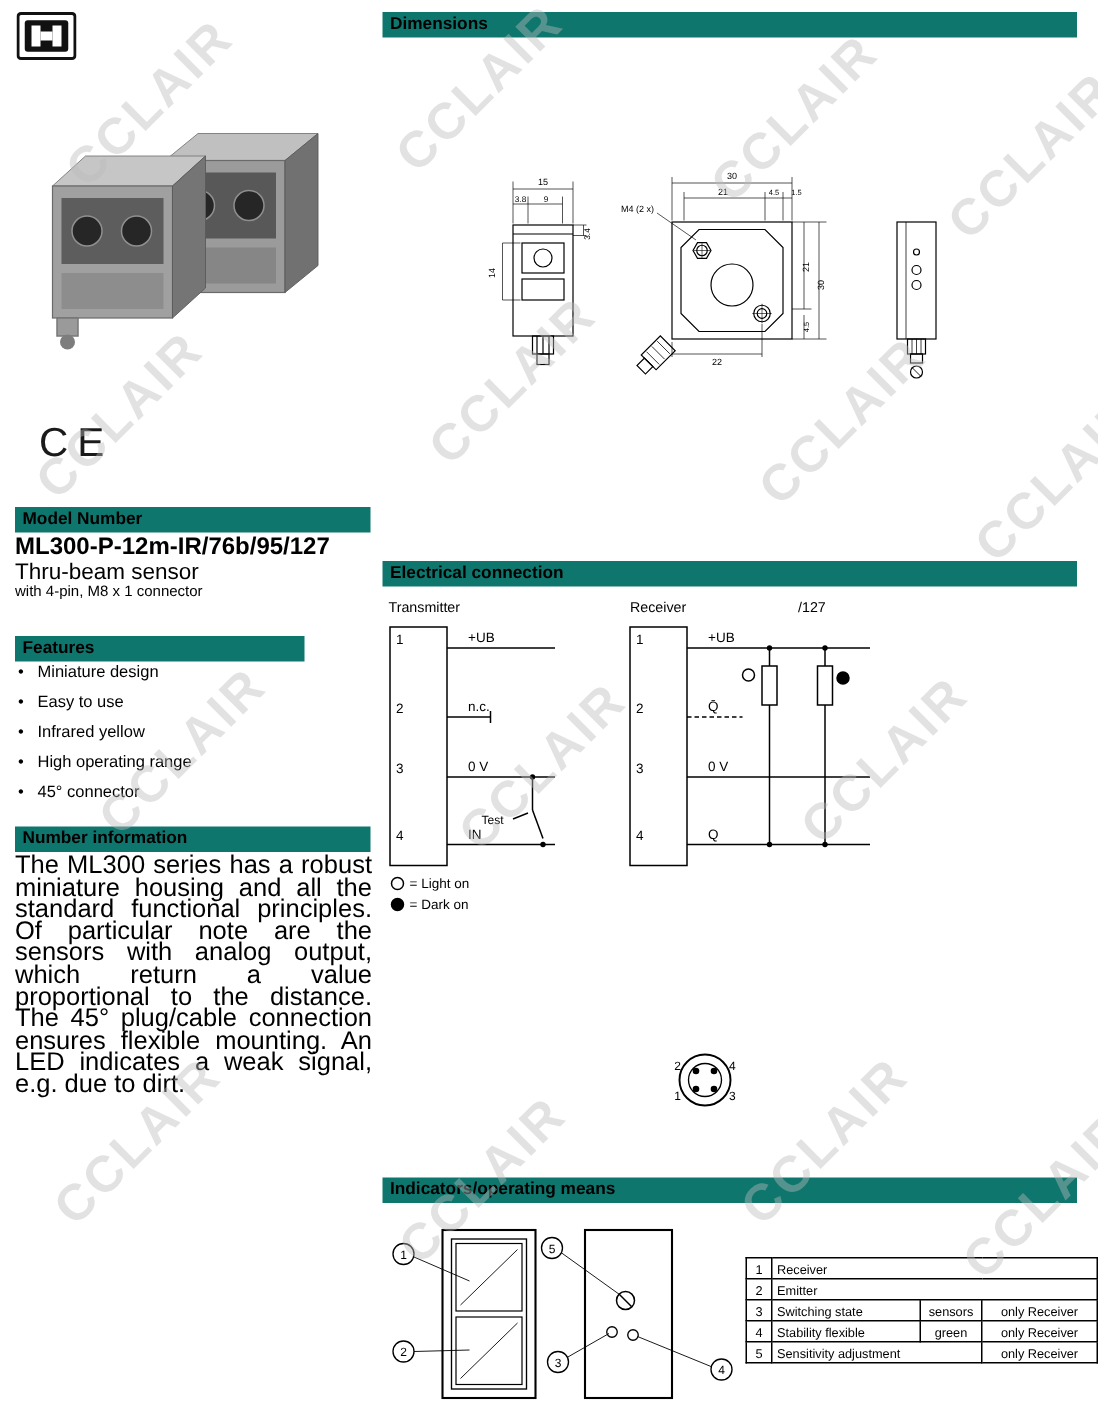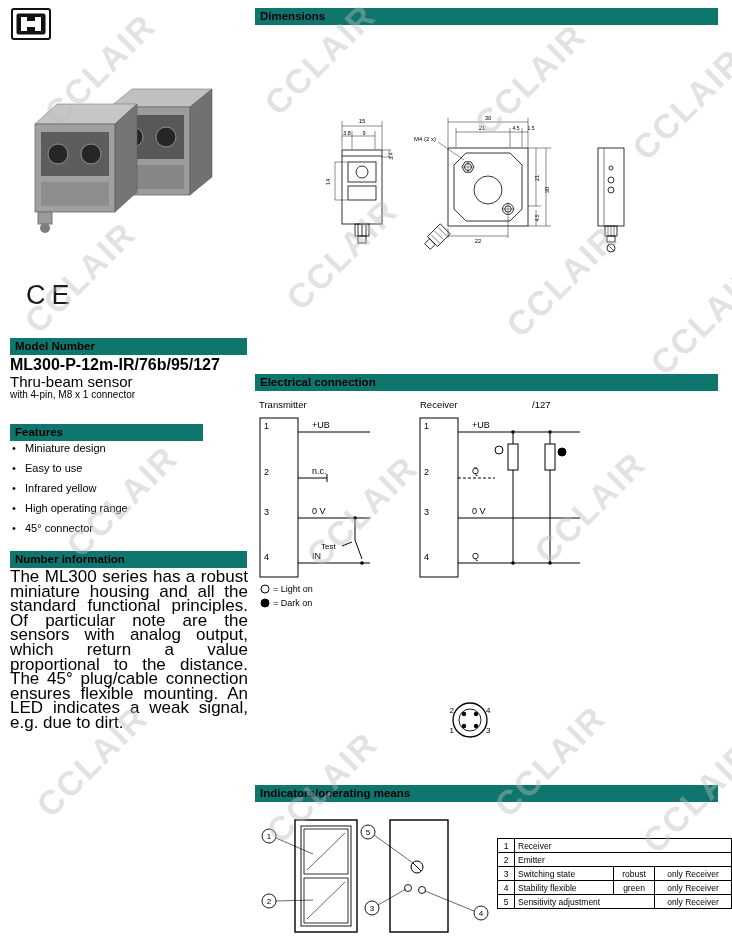--- a/index.html
+++ b/index.html
@@ -324,21 +324,21 @@
       <td class="c-no">1</td>
       <td class="c-label" colspan="3">Receiver</td>
     </tr>
     <tr>
       <td class="c-no">2</td>
       <td class="c-label" colspan="3">Emitter</td>
     </tr>
     <tr>
       <td class="c-no">3</td>
       <td class="c-label">Switching state</td>
-      <td class="c-color">robust</td>
+      <td class="c-color">sensors</td>
       <td class="c-note">only Receiver</td>
     </tr>
     <tr>
       <td class="c-no">4</td>
       <td class="c-label">Stability flexible</td>
       <td class="c-color">green</td>
       <td class="c-note">only Receiver</td>
     </tr>
     <tr>
       <td class="c-no">5</td>

